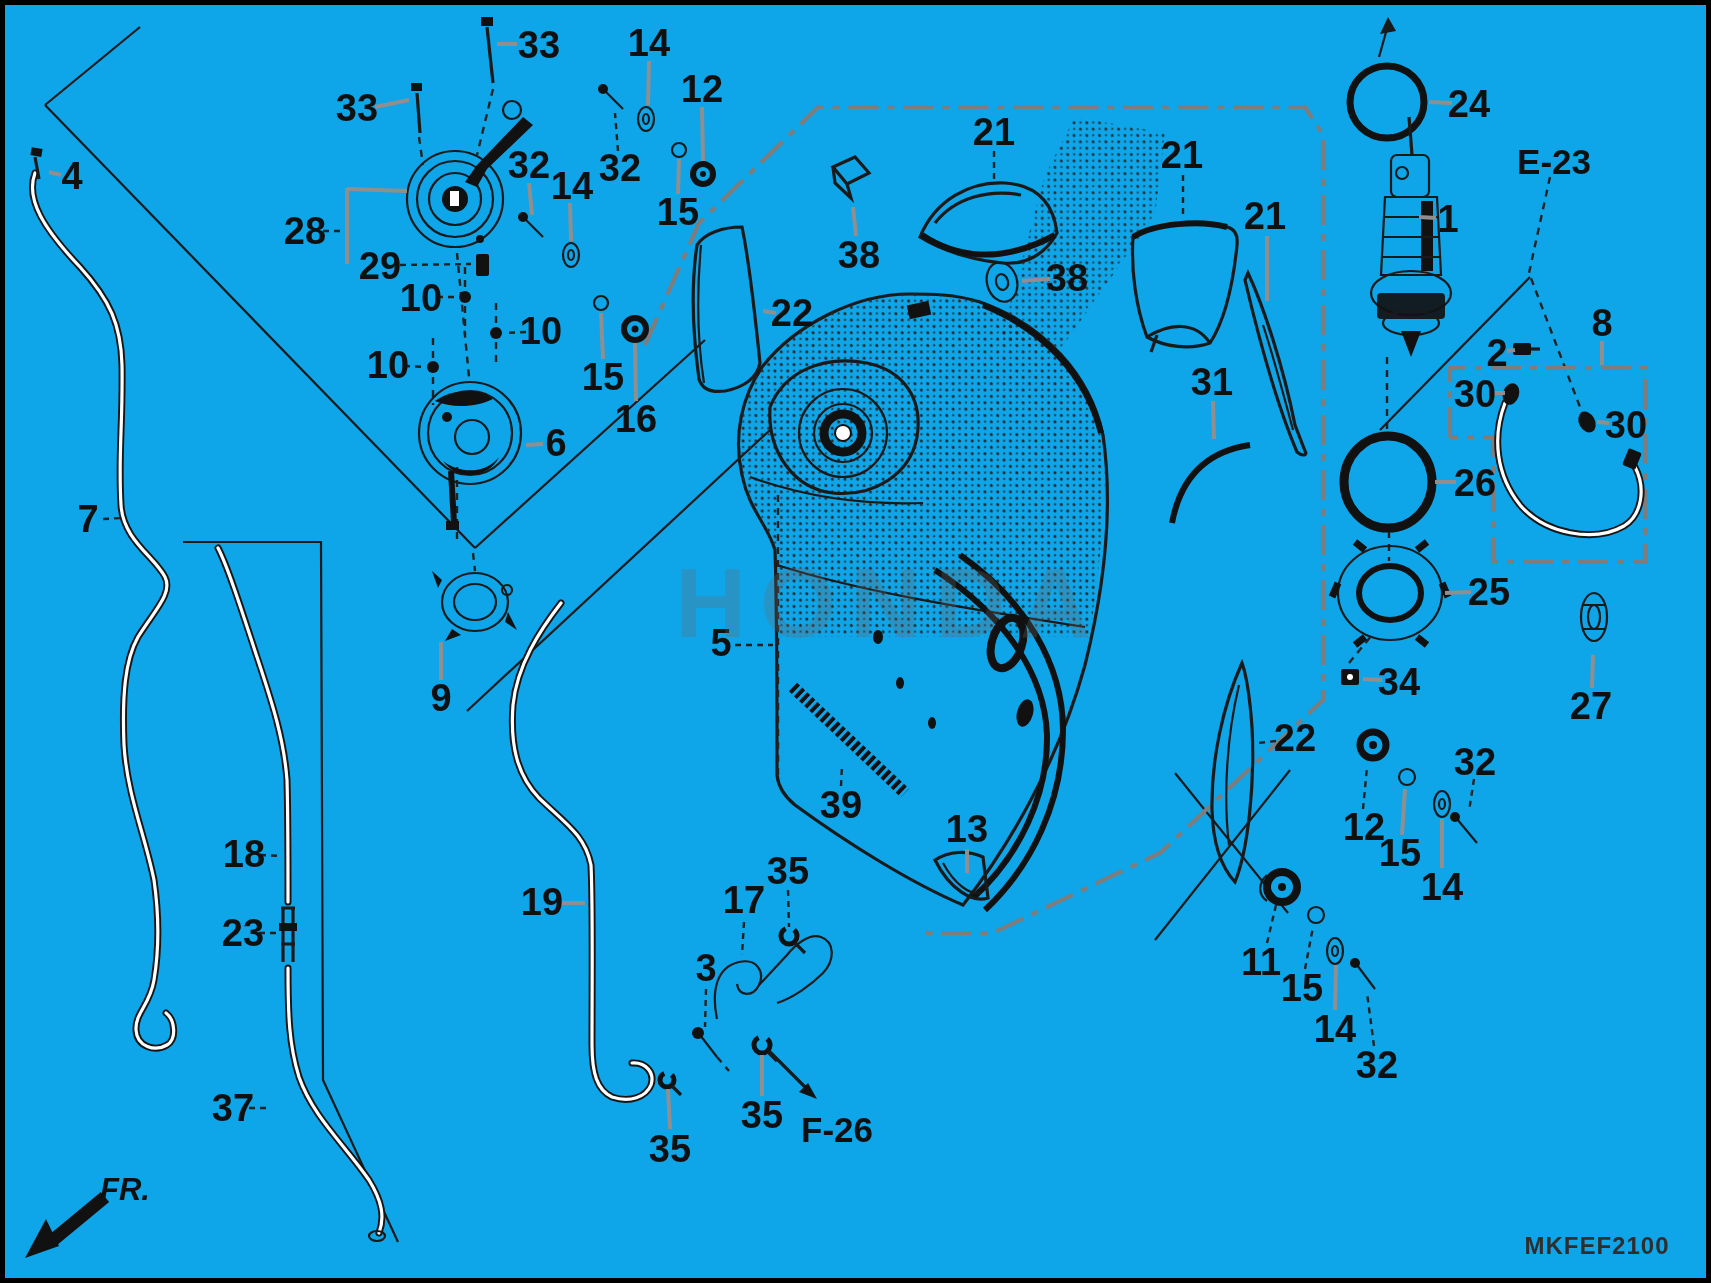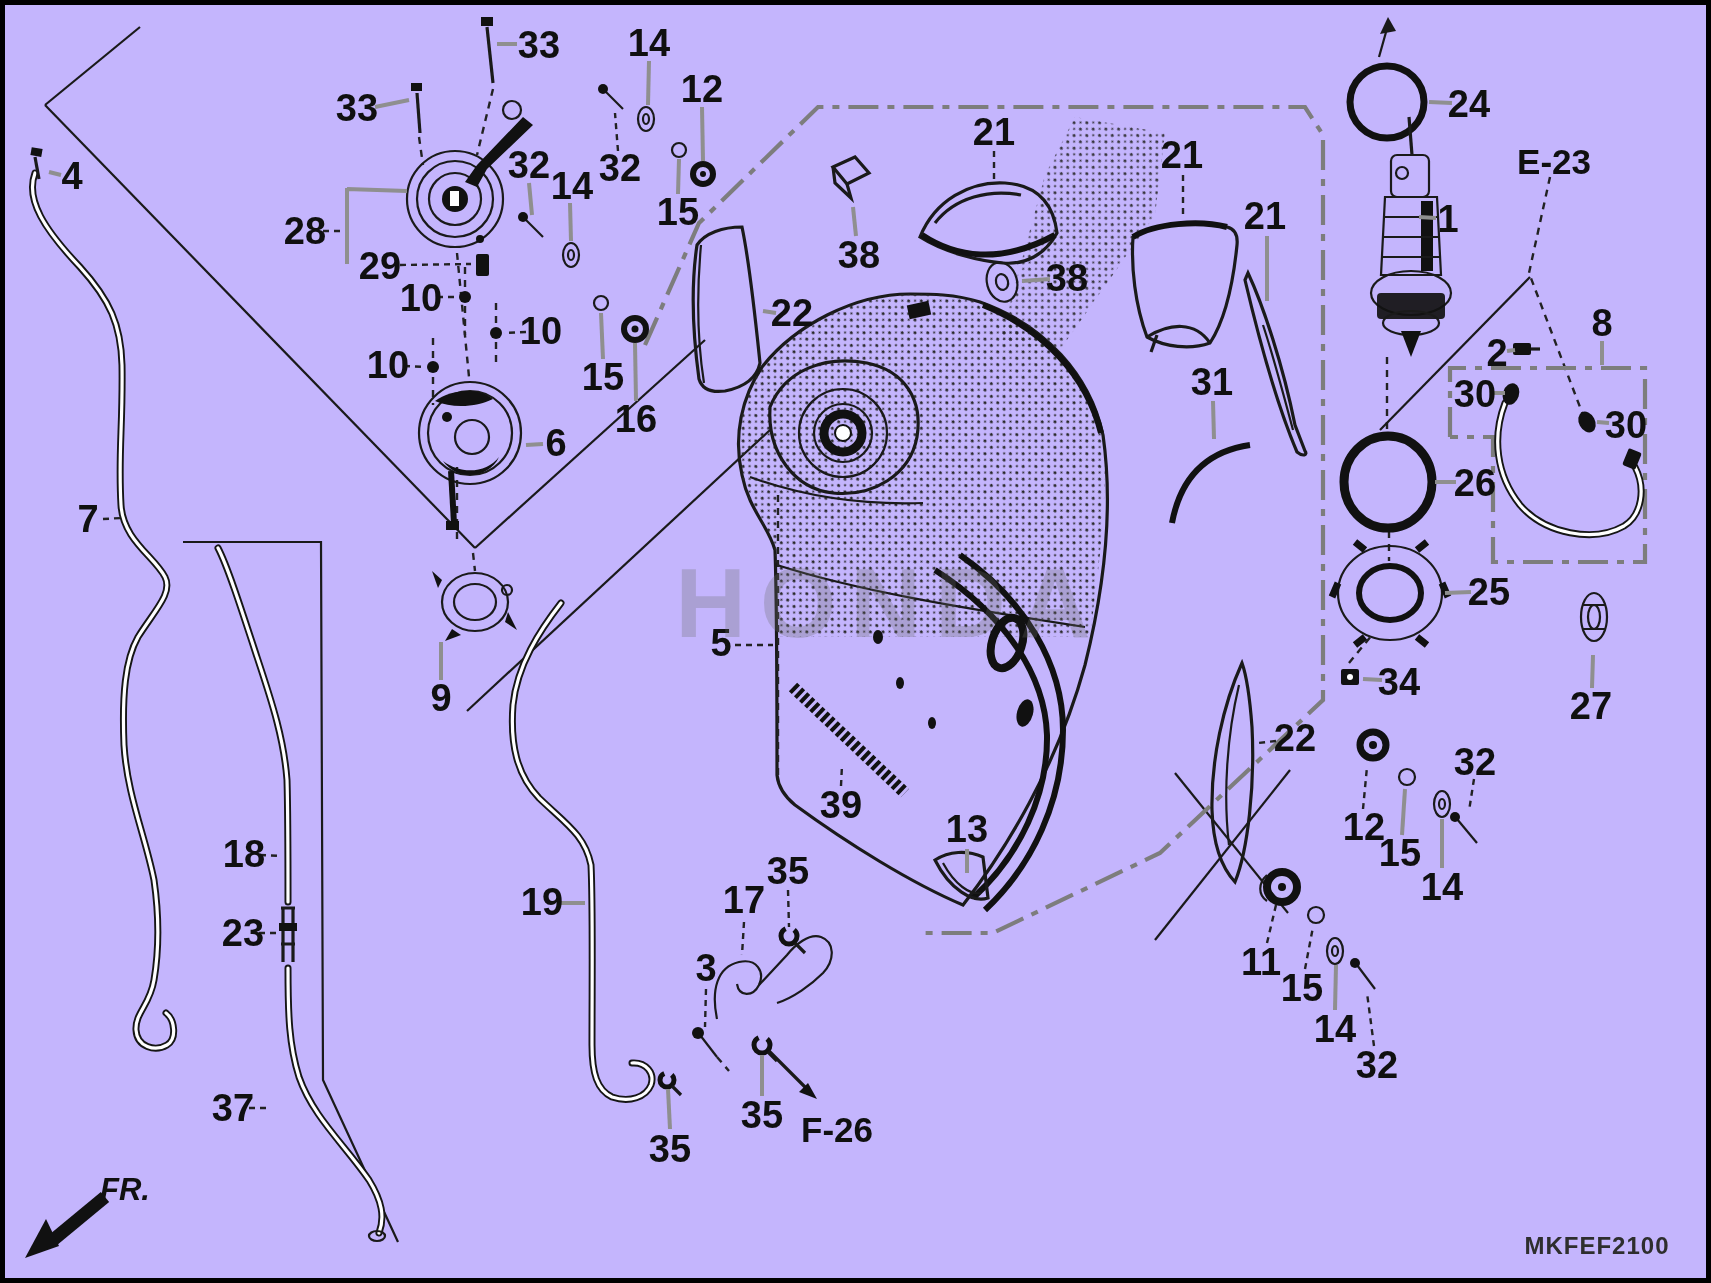--- a/index.html
+++ b/index.html
@@ -1,16 +1,16 @@
 <!DOCTYPE html>
 <html><head>
 <meta charset="utf-8">
 <style>
   html,body{margin:0;padding:0;background:#e8e8e8;}
-  #page{position:relative;width:1711px;height:1283px;background:#c4b5fd;border:5px solid #000;box-sizing:border-box;overflow:hidden;
+  #page{position:relative;width:1711px;height:1283px;background:#0ea5e9;border:5px solid #000;box-sizing:border-box;overflow:hidden;
         font-family:"Liberation Sans", sans-serif;}
   svg{position:absolute;left:0;top:0;}
   
   .ln   {stroke:#1a1a1a;stroke-width:2.2;fill:none;}
   .ln3  {stroke:#1a1a1a;stroke-width:3.2;fill:none;}
   .thick{stroke:#111;stroke-width:6;fill:none;}
   .dash {stroke:#222;stroke-width:2.4;fill:none;stroke-dasharray:7 6;}
   .frame{stroke:#7d7d7d;stroke-width:4.2;fill:none;stroke-dasharray:30 9 7 9;}
   .hose-out{stroke:#161616;stroke-width:7;fill:none;stroke-linecap:round;}
   .hose-in {stroke:#ffffff;stroke-width:3.2;fill:none;stroke-linecap:round;}

